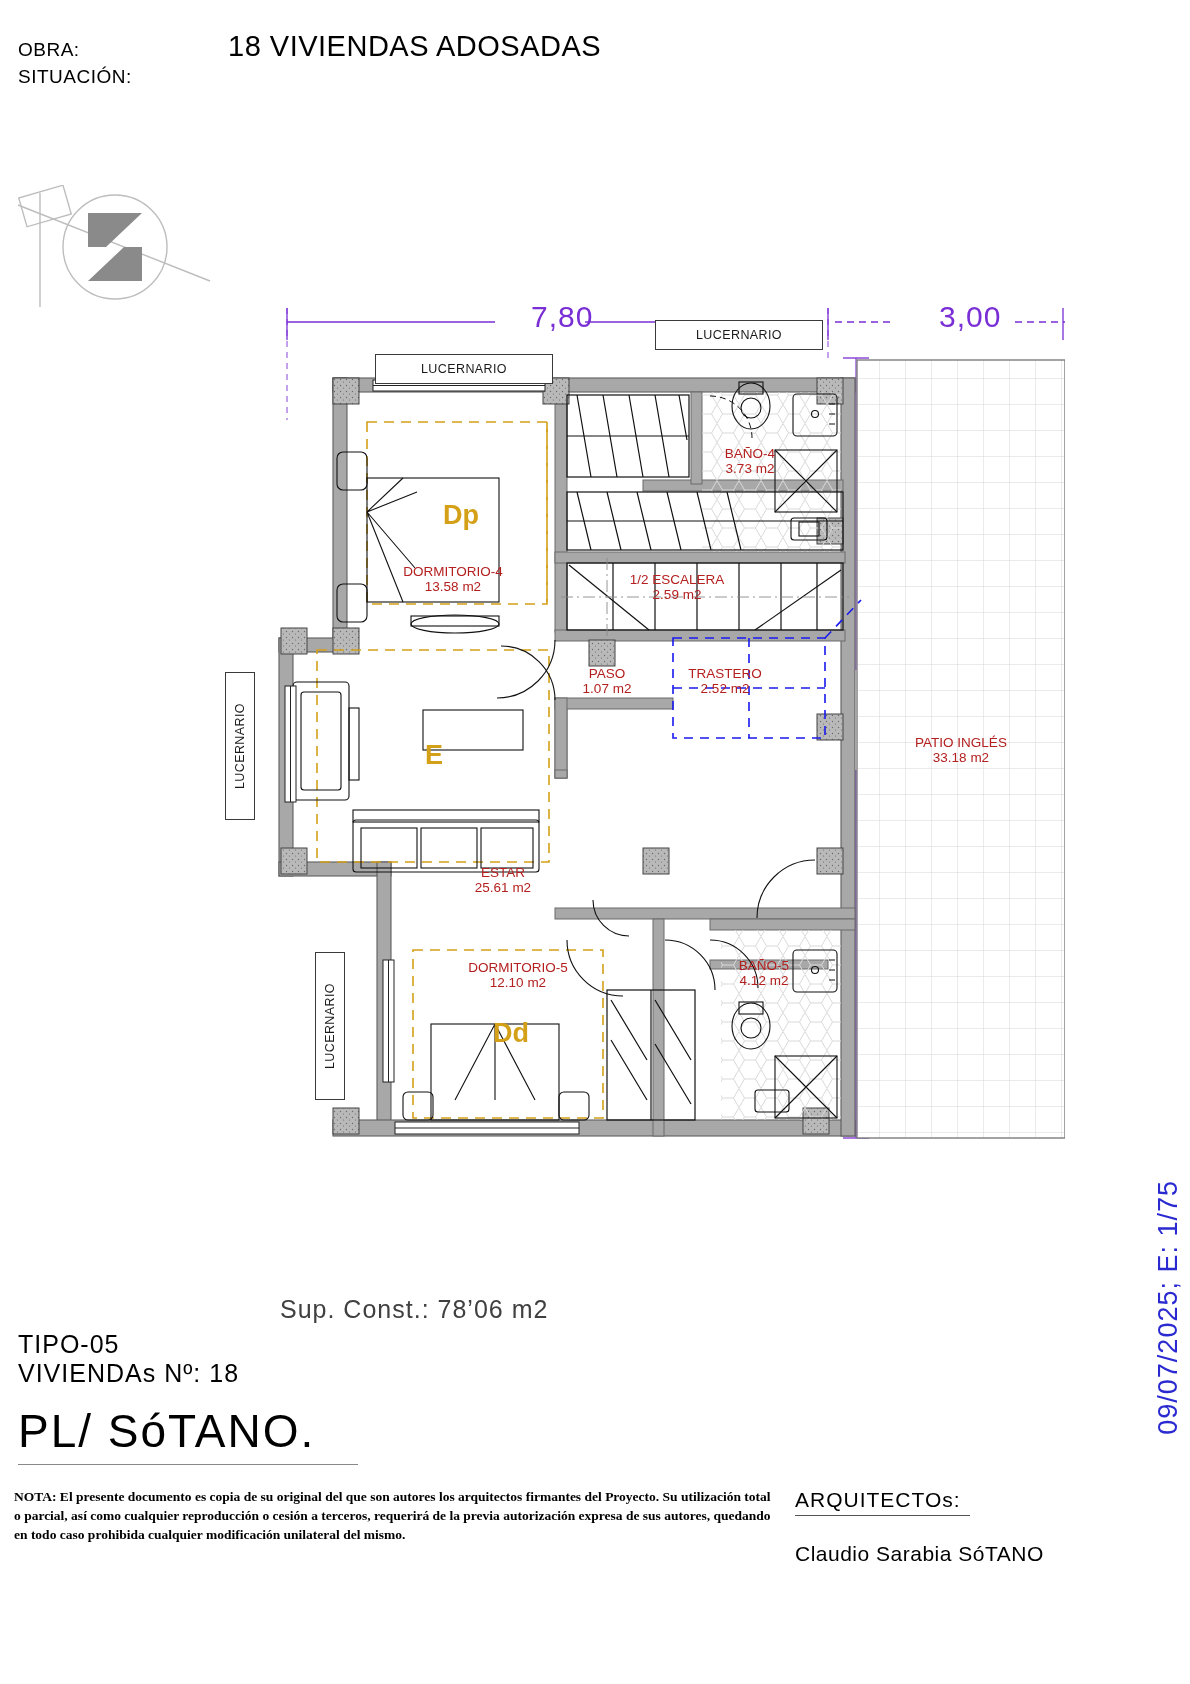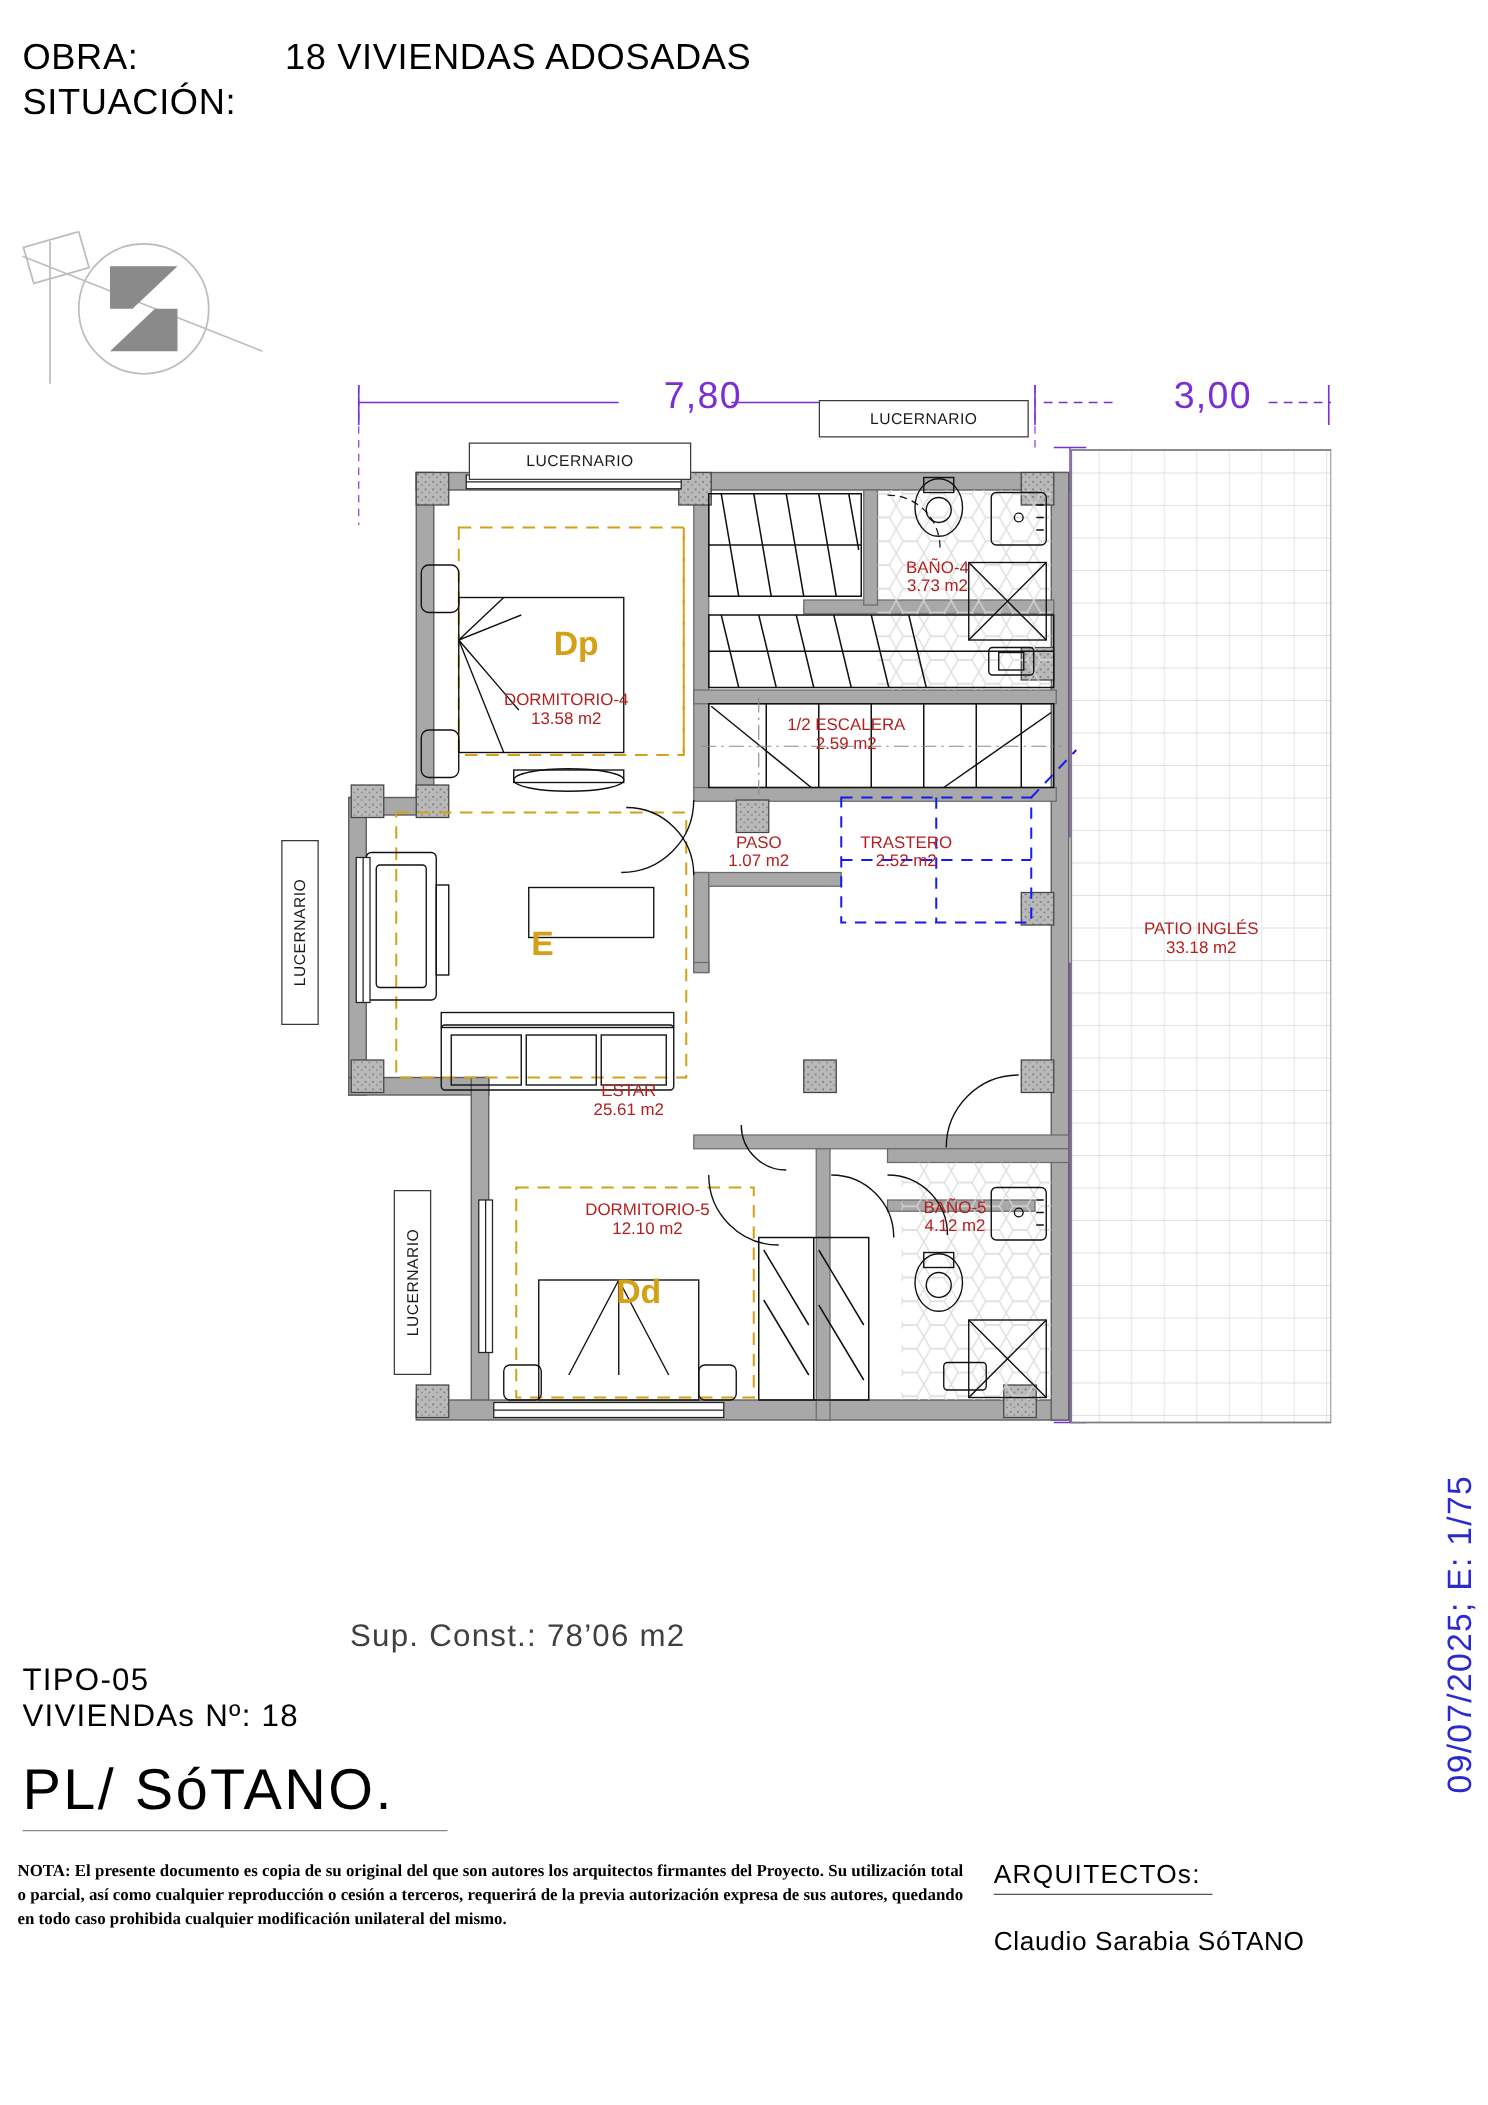--- a/index.html
+++ b/index.html
@@ -3,21 +3,21 @@
 <meta charset="utf-8">
 <style>
   html,body{margin:0;padding:0;background:#fff;}
   body{
     width:1190px;height:1684px;position:relative;overflow:hidden;
     font-family:"Liberation Sans", sans-serif;color:#000;
   }
   
   #header{position:absolute;left:18px;top:30px;width:1120px;}
   #header .hrow{display:flex;align-items:baseline;white-space:nowrap;height:36px;}
-  #header .lbl{font-size:29px;letter-spacing:.5px;font-stretch:condensed;}
+  #header .lbl{font-size:19px;letter-spacing:.5px;font-stretch:condensed;}
   #header .val{font-size:29px;letter-spacing:.5px;margin-left:10px;}
   #header .val.small{font-size:25px;}
   .k-obra{width:200px;}
   .k-sit{width:200px;}
   .k-prom{width:200px;}
 
   
   #north{position:absolute;left:10px;top:185px;width:210px;height:130px;}
 
   
@@ -293,21 +293,21 @@
       <rect x="140" y="822" width="184" height="12"></rect>
       <path d="M140 828 H324"></path>
     </g>
   </svg>
 
   <div class="luc" style="left:120px;top:54px;width:176px;height:28px;">LUCERNARIO</div>
   <div class="luc" style="left:400px;top:20px;width:166px;height:28px;">LUCERNARIO</div>
   <div class="luc vert" style="left:-30px;top:372px;width:28px;height:146px;">LUCERNARIO</div>
   <div class="luc vert" style="left:60px;top:652px;width:28px;height:146px;">LUCERNARIO</div>
 
-  <div class="rlab" style="left:98px;top:252px;width:200px;">
+  <div class="rlab" style="left:98px;top:264px;width:200px;">
     <div>DORMITORIO-4</div>
     <div>13.58 m2</div>
   </div>
   <div class="rlab" style="left:430px;top:146px;width:130px;">
     <div>BAÑO-4</div>
     <div>3.73 m2</div>
   </div>
   <div class="rlab" style="left:342px;top:272px;width:160px;">
     <div>1/2 ESCALERA</div>
     <div>2.59 m2</div>

